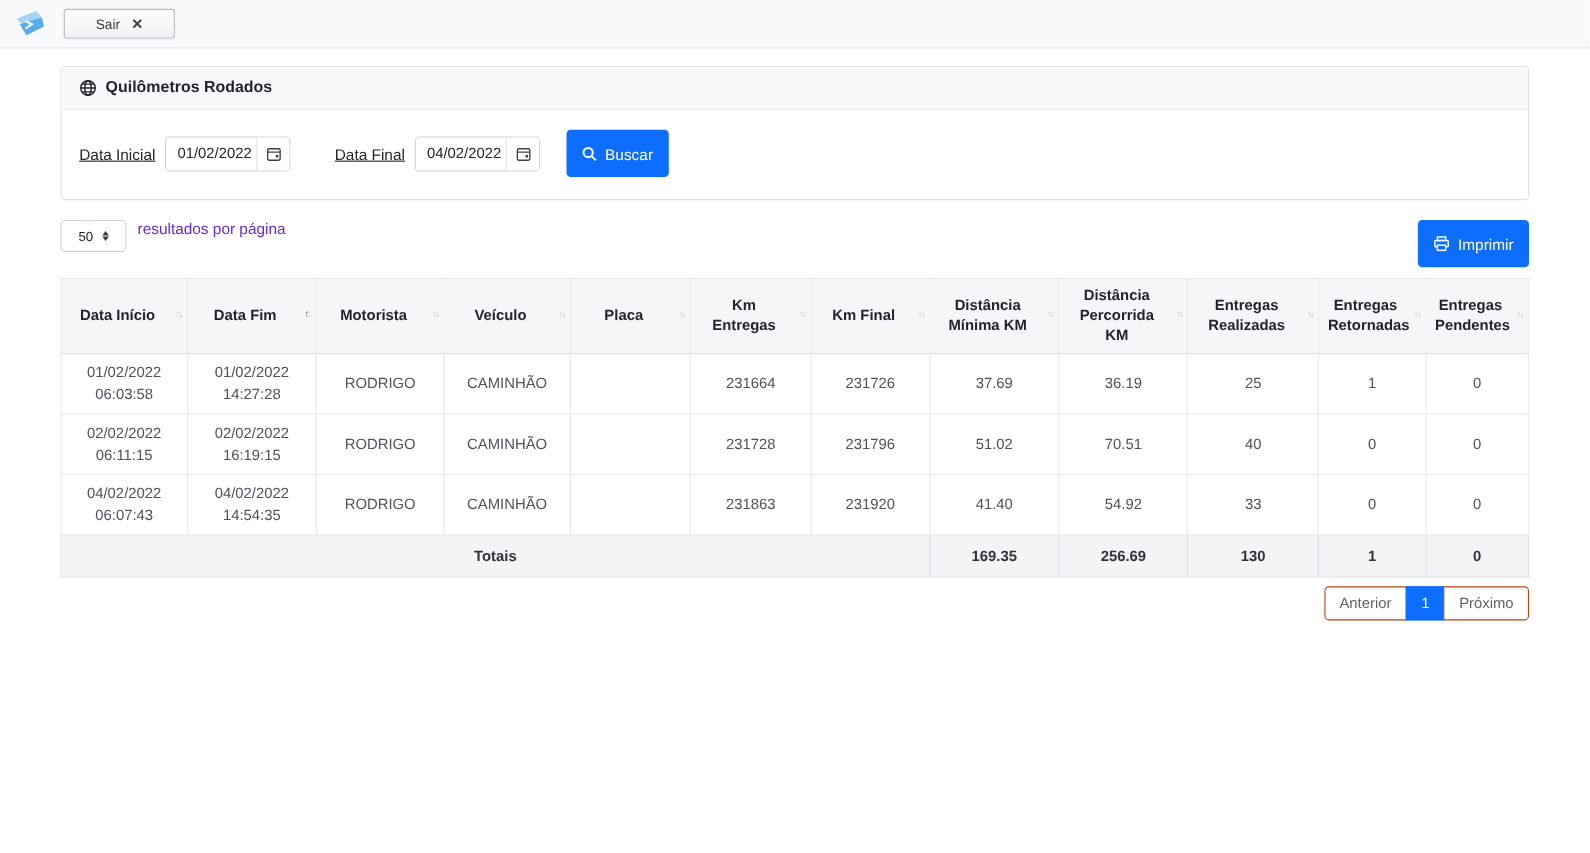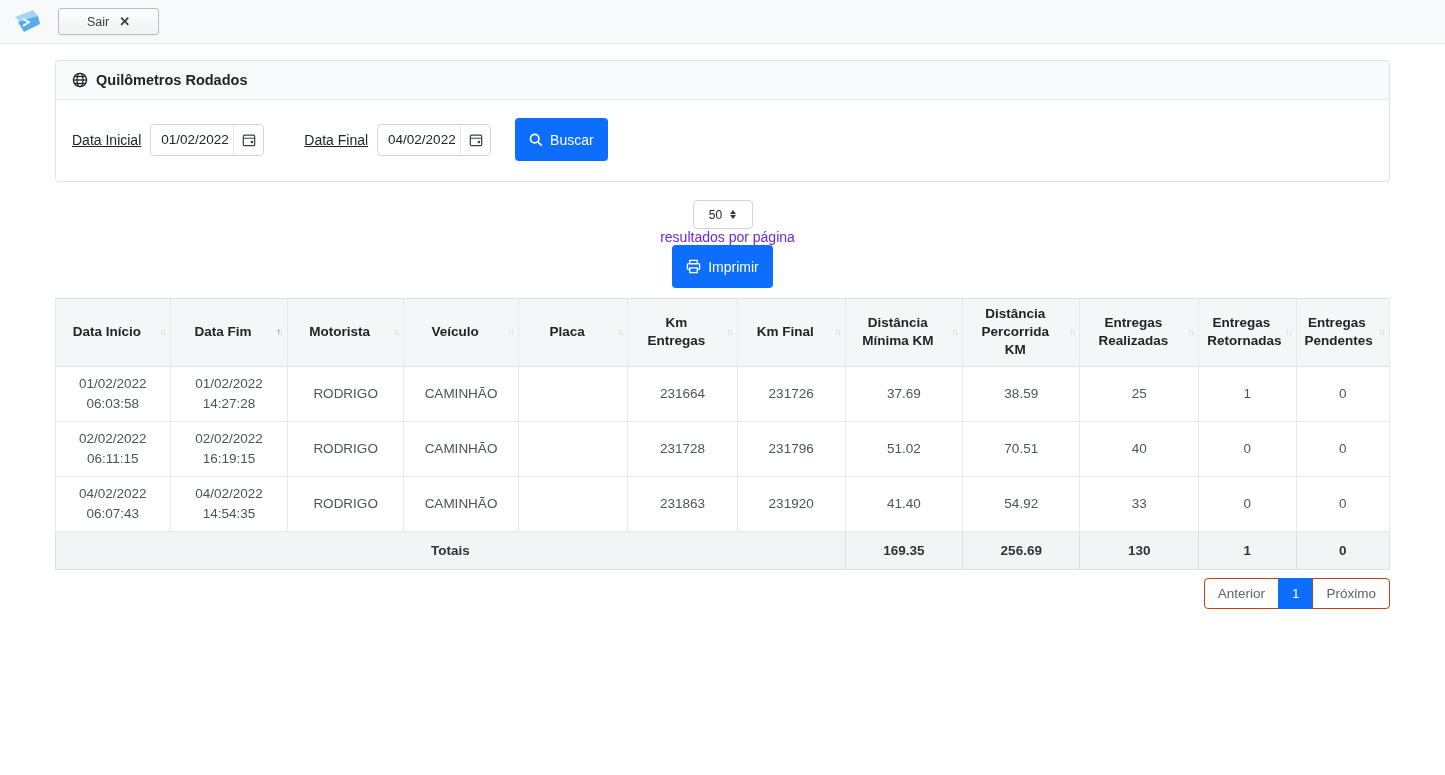--- a/index.html
+++ b/index.html
@@ -35,21 +35,21 @@
   .date-group input { border:none; outline:none; width:82px; padding:0 2px 0 10px; font-size:13.5px;
     color:#212529; font-family:inherit; background:transparent; }
   .cal-btn { width:30px; display:flex; align-items:center; justify-content:center;
     border-left:1px solid #e3e6e9; cursor:pointer; background:#fff; }
 
   .btn-primary { background:#0d6efd; color:#fff; border:none; border-radius:4px; font-size:14px;
     display:inline-flex; align-items:center; gap:7px; padding:0 14px; height:43px; cursor:pointer;
     font-family:inherit; }
 
   
-  .toolbar { margin-top:18px; display:flex; align-items:center;flex-direction:column; }
+  .toolbar { margin-top:18px; display:flex; align-items:flex-start; }
   .pgsel { width:60px; height:29px; border:1px solid #ced4da; border-radius:4px; background:#fff;
     display:flex; align-items:center; justify-content:center; gap:8px; cursor:pointer; }
   .pgsel .val { font-size:12px; color:#212529; }
   .updown { display:flex; flex-direction:column; gap:1px; }
   .updown i { width:0; height:0; border-left:3.5px solid transparent; border-right:3.5px solid transparent; display:block; }
   .updown .up { border-bottom:4.5px solid #343a40; }
   .updown .dn { border-top:4.5px solid #343a40; }
   .pg-text { font-size:14px; color:#6d28d9; margin-left:10px; }
   .toolbar .spacer { flex:1; }
 
@@ -204,21 +204,21 @@
     <tbody>
       <tr>
         <td><span>01/02/2022</span><span class="d2">06:03:58</span></td>
         <td><span>01/02/2022</span><span class="d2">14:27:28</span></td>
         <td>RODRIGO</td>
         <td>CAMINHÃO</td>
         <td></td>
         <td>231664</td>
         <td>231726</td>
         <td>37.69</td>
-        <td>38.59</td>
+        <td>36.19</td>
         <td>25</td>
         <td>1</td>
         <td>0</td>
       </tr>
       <tr>
         <td><span>02/02/2022</span><span class="d2">06:11:15</span></td>
         <td><span>02/02/2022</span><span class="d2">16:19:15</span></td>
         <td>RODRIGO</td>
         <td>CAMINHÃO</td>
         <td></td>

